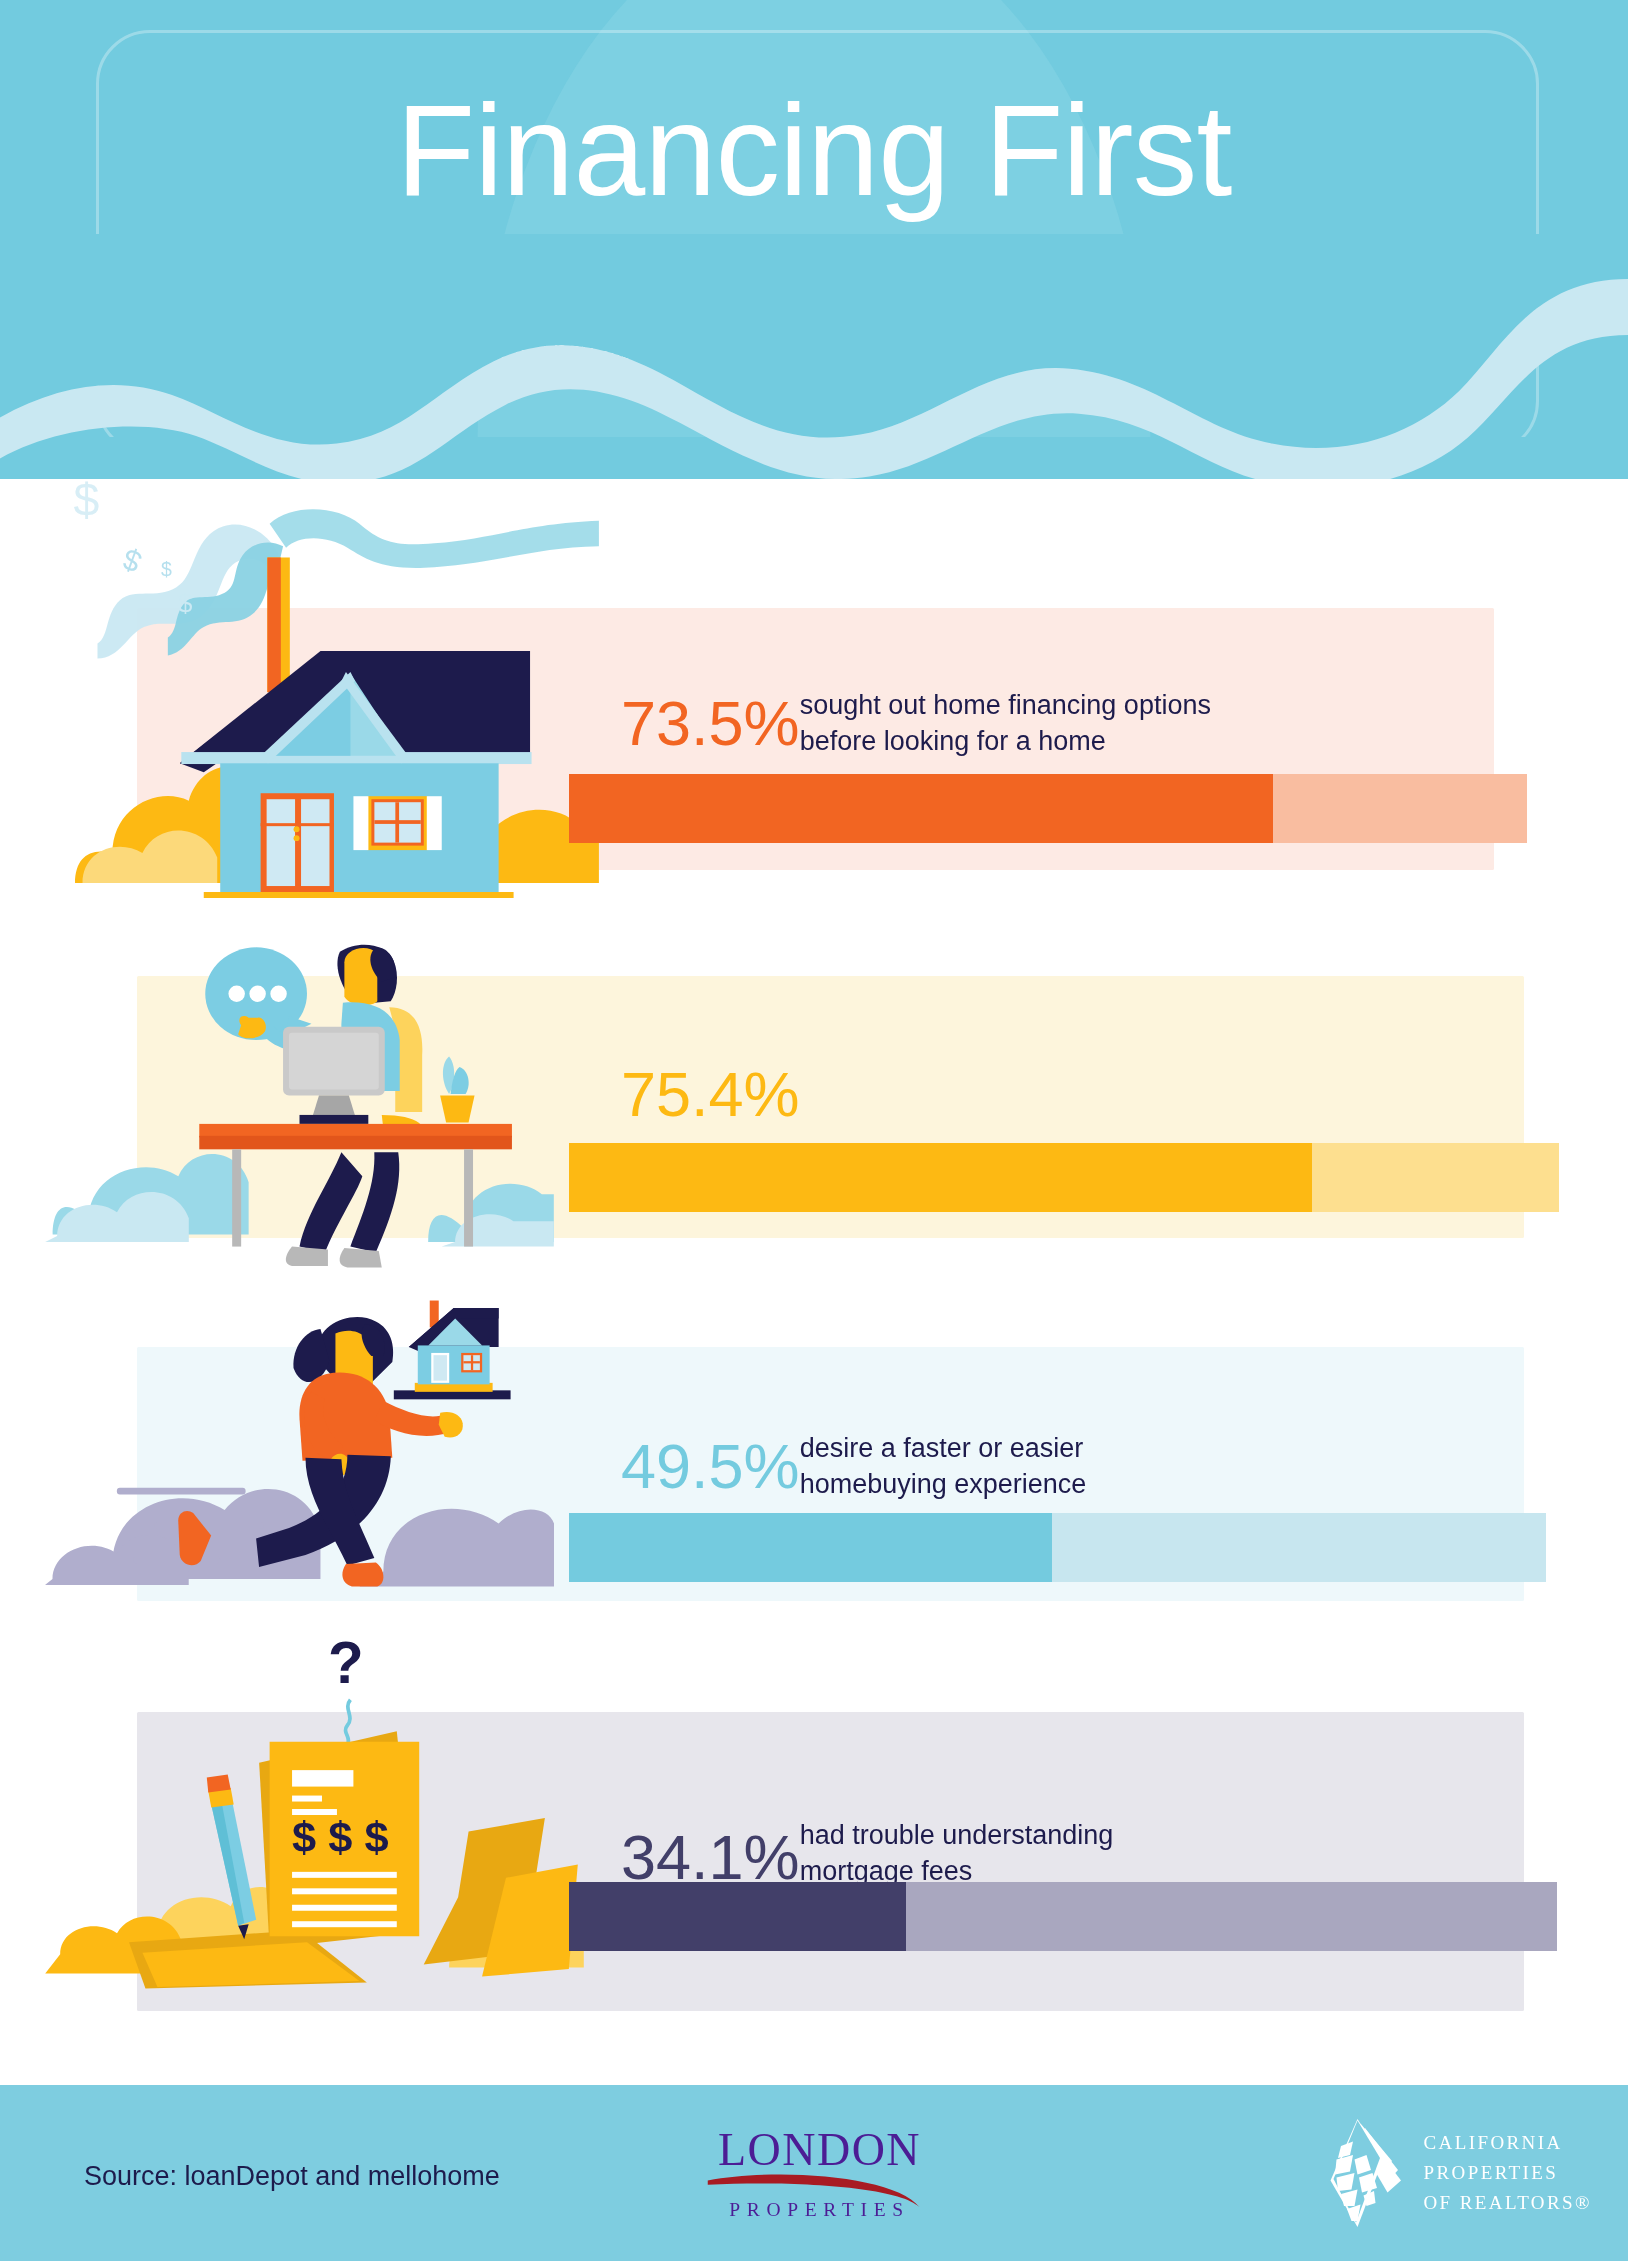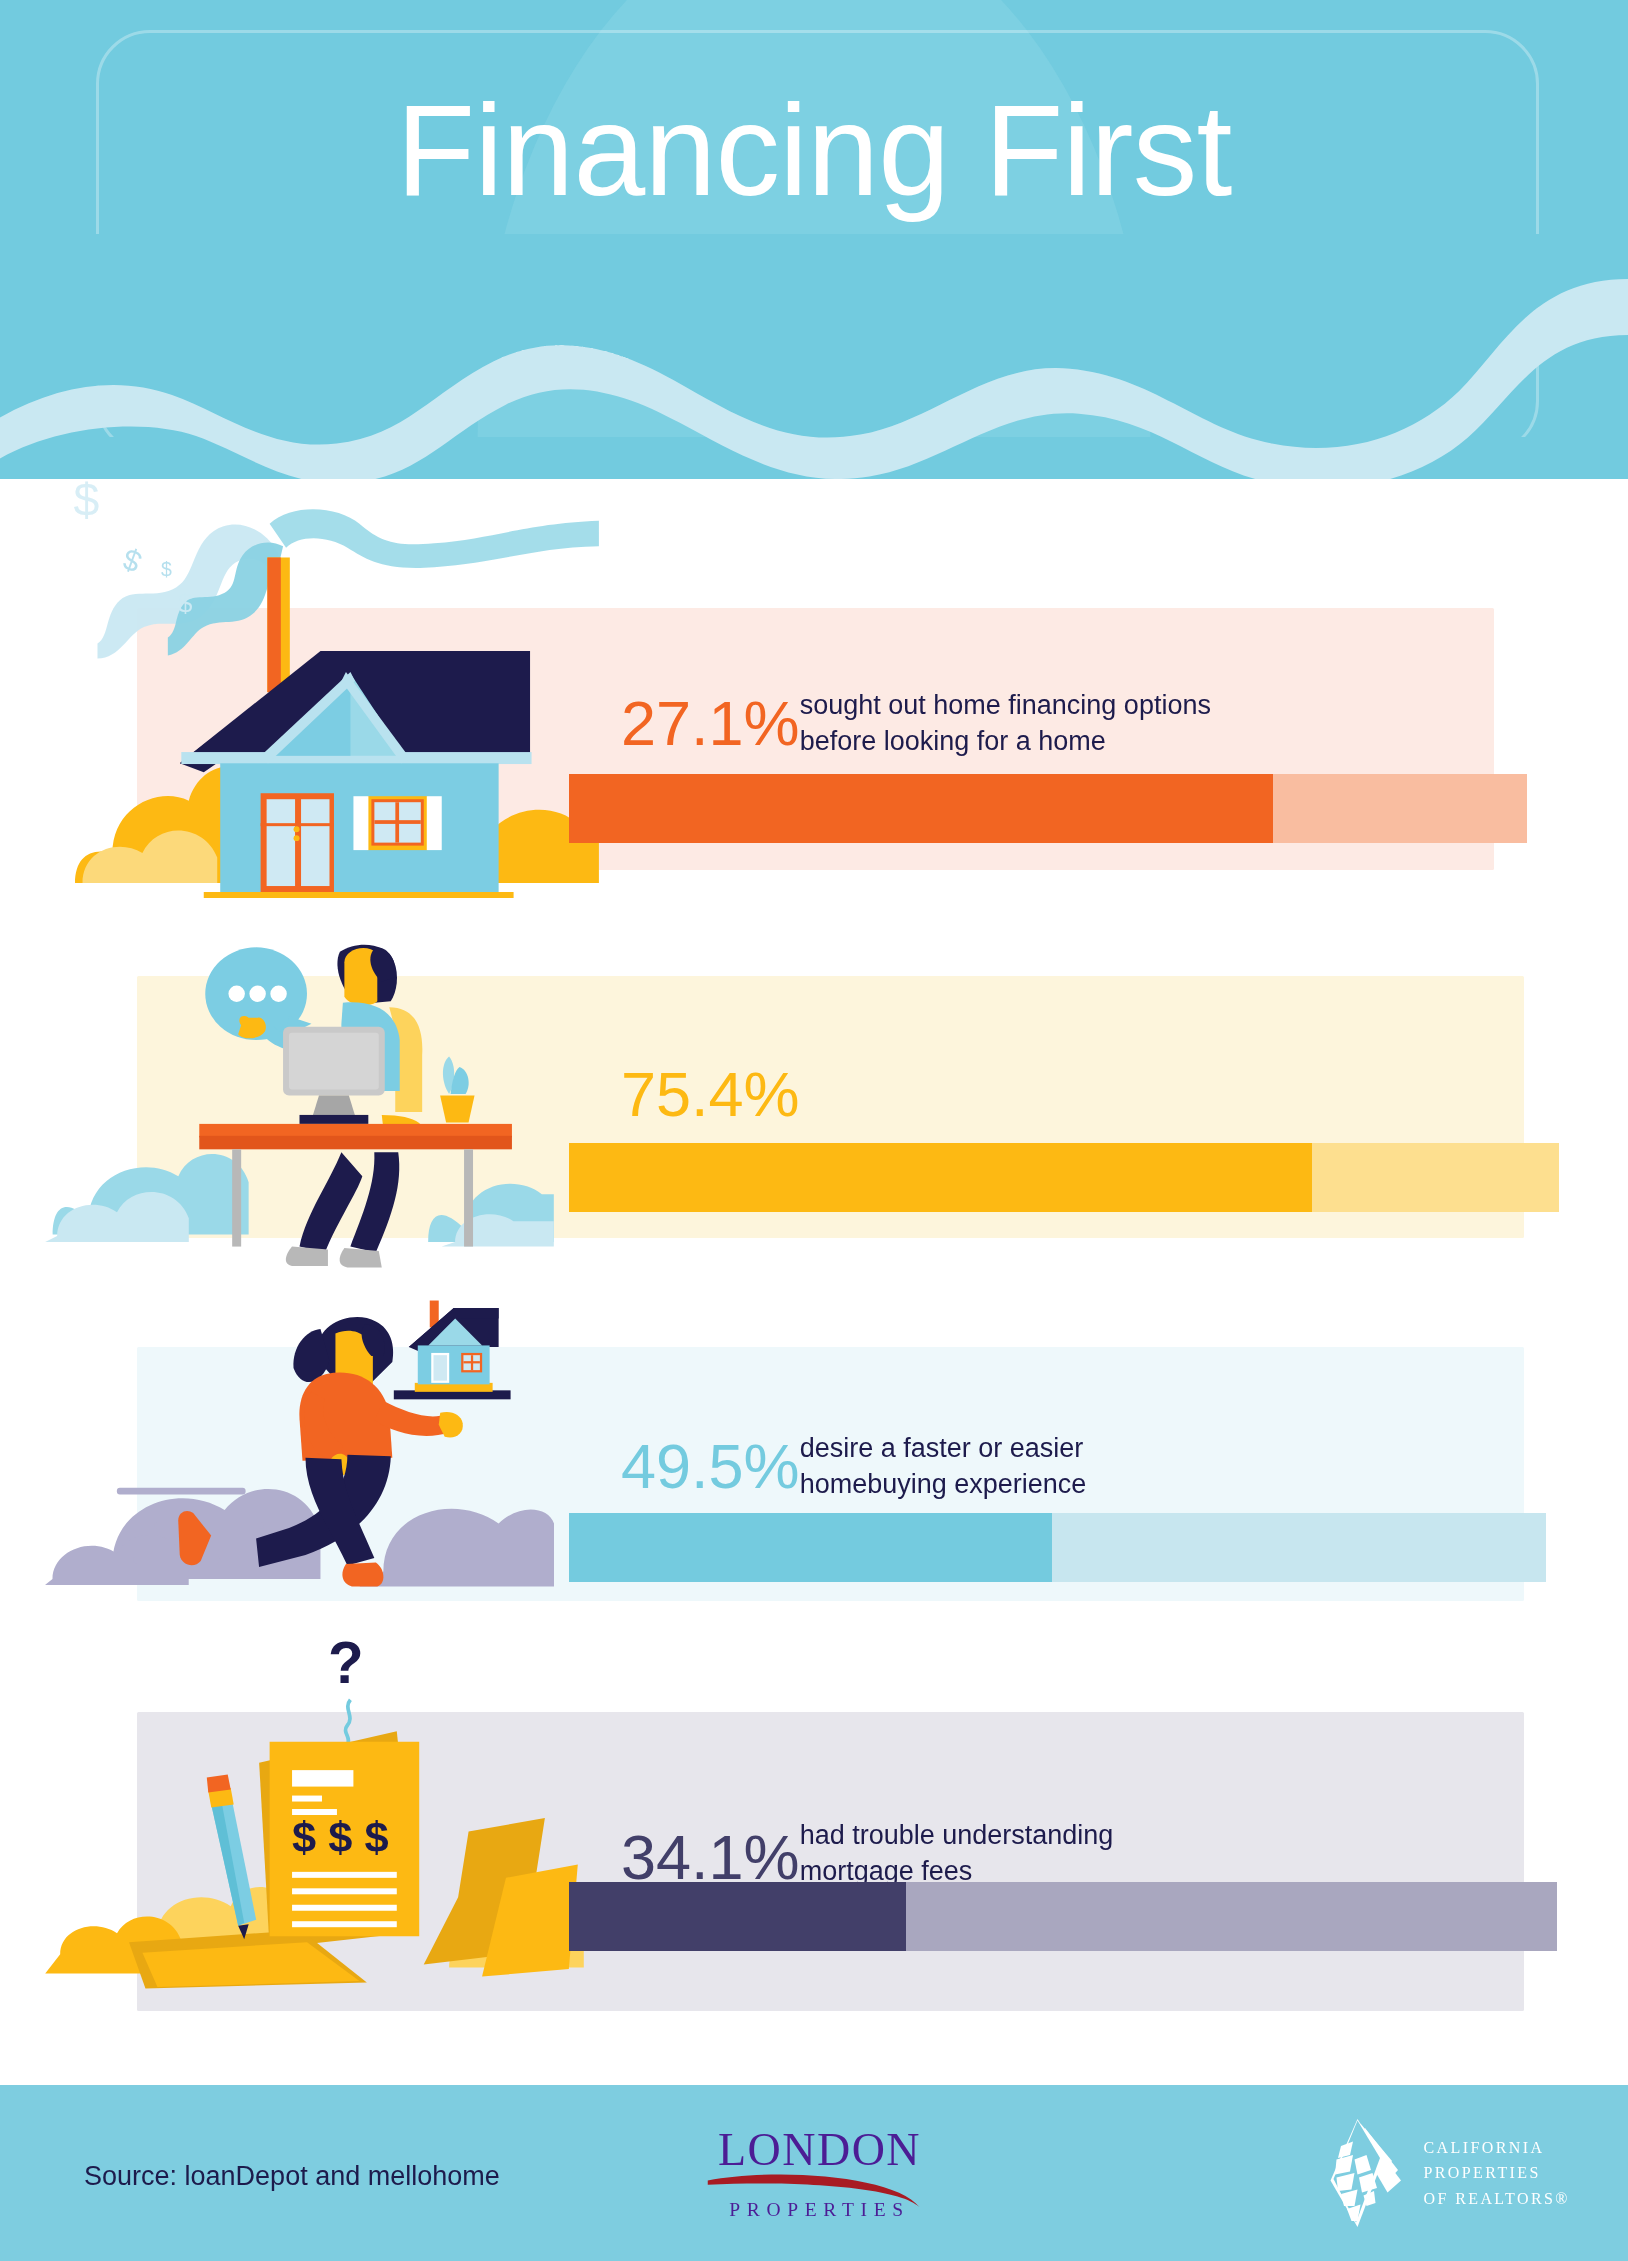--- a/index.html
+++ b/index.html
@@ -34,21 +34,21 @@
   .bar .fill{position:absolute;left:0;top:0;height:69px;}
 
   
   .footer{position:absolute;left:0;top:2085px;width:1628px;height:177px;background:#7ecde0;}
   .src{position:absolute;left:84px;top:76px;color:#1d1b4c;font-size:27px;}
   .london{position:absolute;left:696px;top:42px;width:247px;height:102px;text-align:center;color:#4c1d95;}
   .london .l1{font-family:"Liberation Serif",serif;font-size:46px;line-height:1;letter-spacing:1.5px;font-weight:400;}
   .london .swoosh{position:relative;height:27px;}
   .london .l2{font-family:"Liberation Serif",serif;font-size:19.5px;letter-spacing:6.7px;line-height:1;}
   .car{position:absolute;left:1308px;top:31px;display:flex;align-items:center;gap:16.5px;}
-  .car .cartext{color:#fff;font-family:"Liberation Serif",serif;font-size:16px;letter-spacing:2.4px;line-height:1.58;}
+  .car .cartext{color:#fff;font-family:"Liberation Serif",serif;font-size:19px;letter-spacing:2.4px;line-height:1.58;}
 </style>
 </head>
 <body>
 
 <div class="page">
 
   <div class="header">
     <div class="hdr-blob"></div>
     <div class="hdr-frame"></div>
 
@@ -127,21 +127,21 @@
       <rect x="510" y="484" width="20" height="72" fill="#ffffff"></rect>
 
       <rect x="212" y="612" width="414" height="22" fill="#fdb913"></rect>
       <rect x="212" y="626" width="414" height="22" fill="#f26522"></rect>
       <rect x="228" y="644" width="176" height="14" fill="#fdb913"></rect>
       <rect x="228" y="654" width="176" height="14" fill="#f26522"></rect>
       <rect x="218" y="634" width="22" height="30" fill="#d94f10"></rect>
     </svg>
 
     <div class="stat" style="left:621px;top:688px;">
-      <span class="pct" style="color:#f26522;">27.1%</span>
+      <span class="pct" style="color:#f26522;">73.5%</span>
       <span class="desc">
         <span>sought out home financing options</span><br>
         <span>before looking for a home</span>
       </span>
     </div>
 
     <div class="bar" style="left:569px;top:774px;width:958px;">
       <div class="track" style="width:958px;background:#f9bda0;"></div>
       <div class="fill" style="width:704px;background:#f26522;"></div>
     </div>

